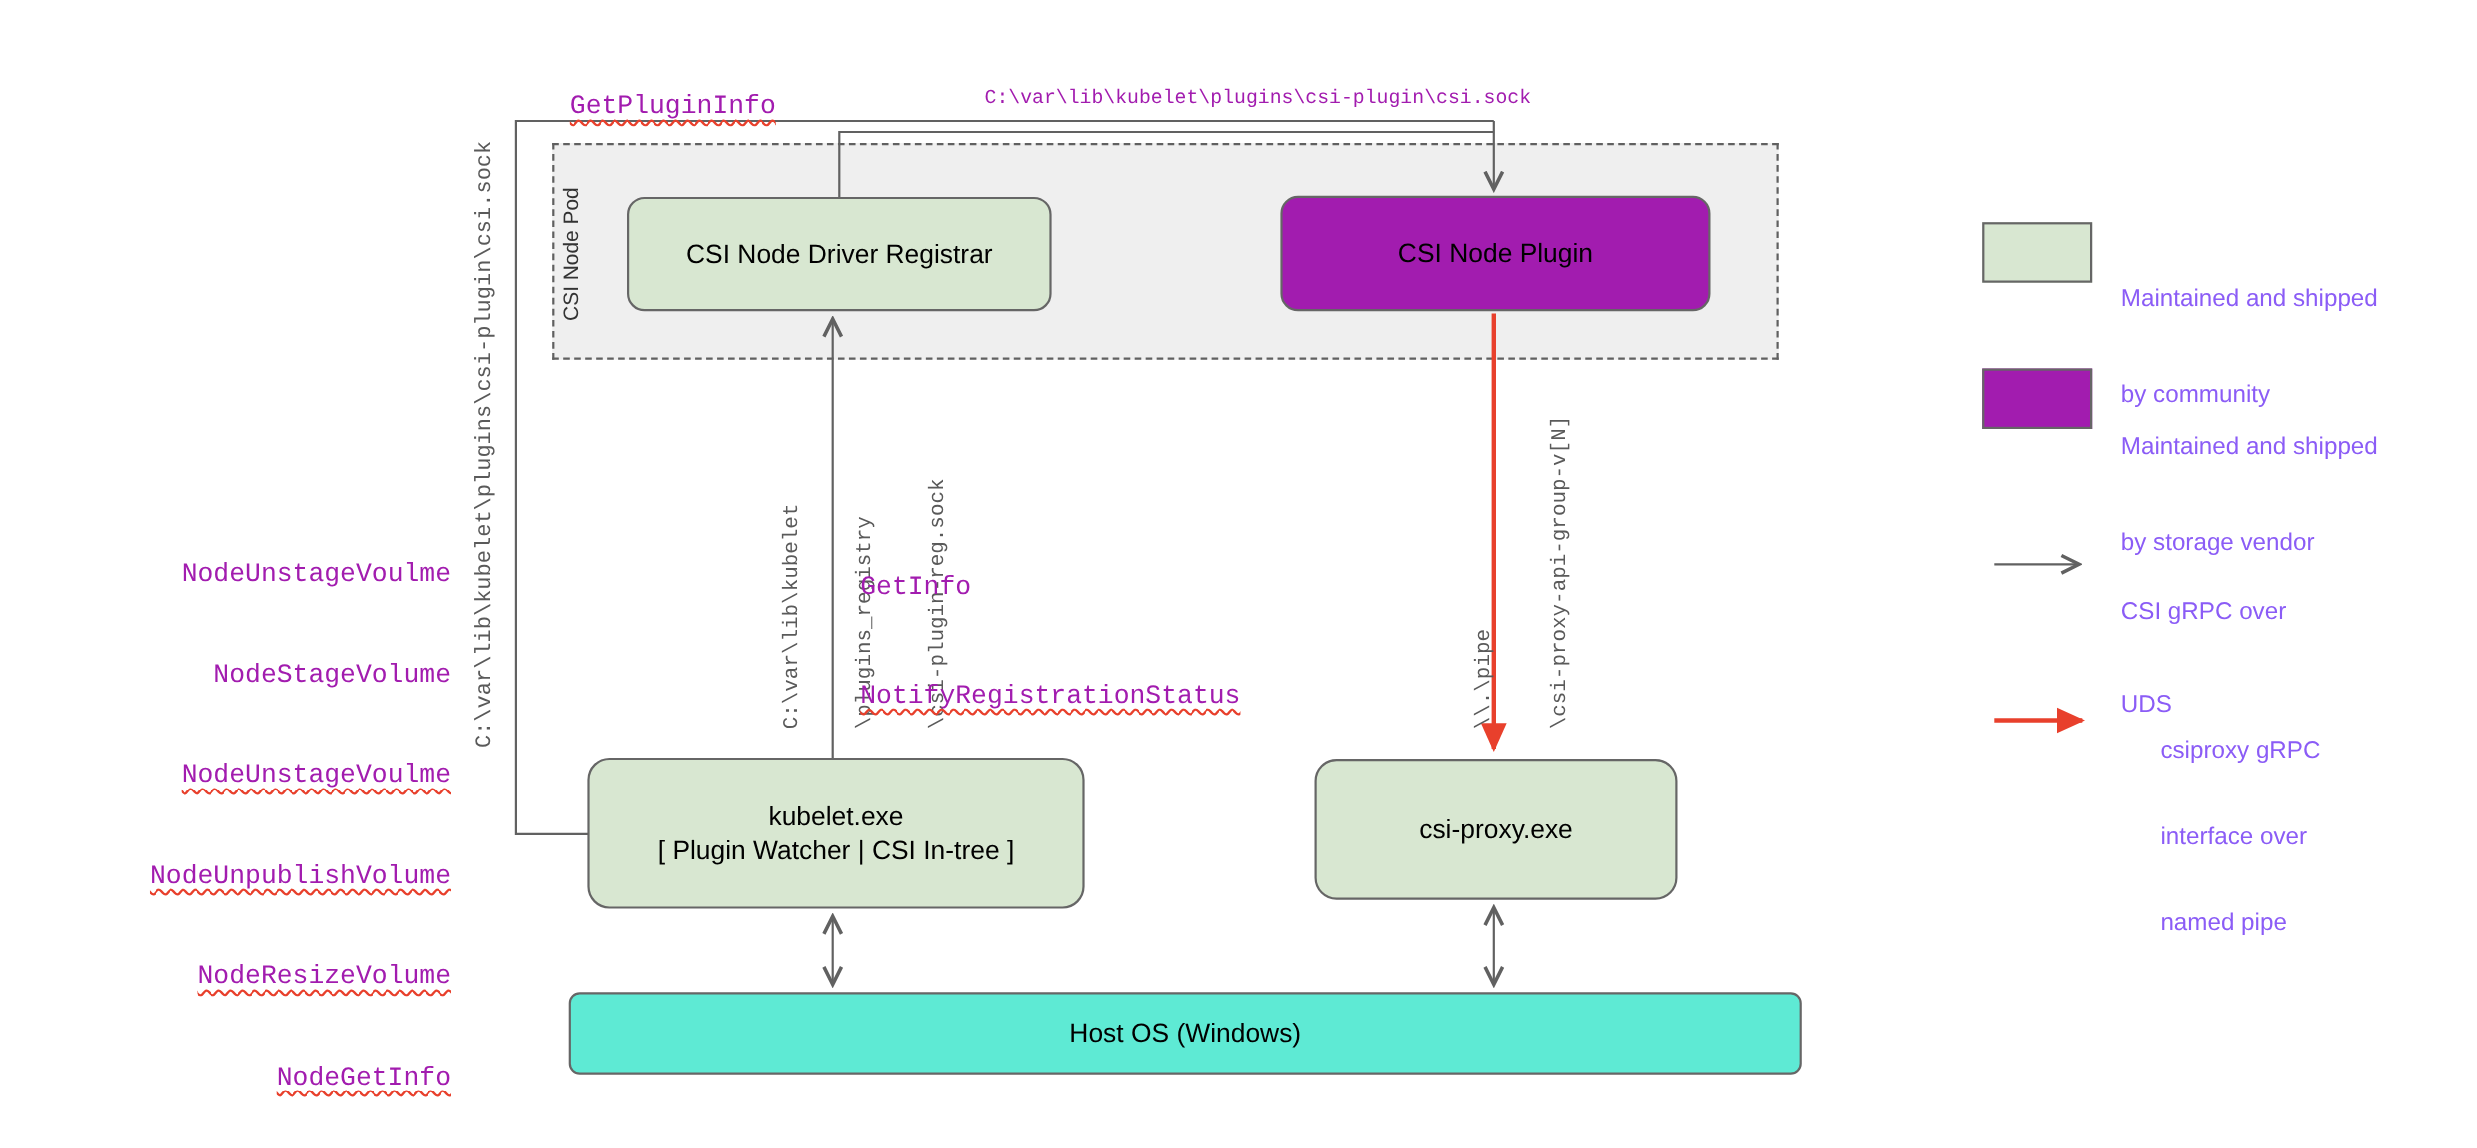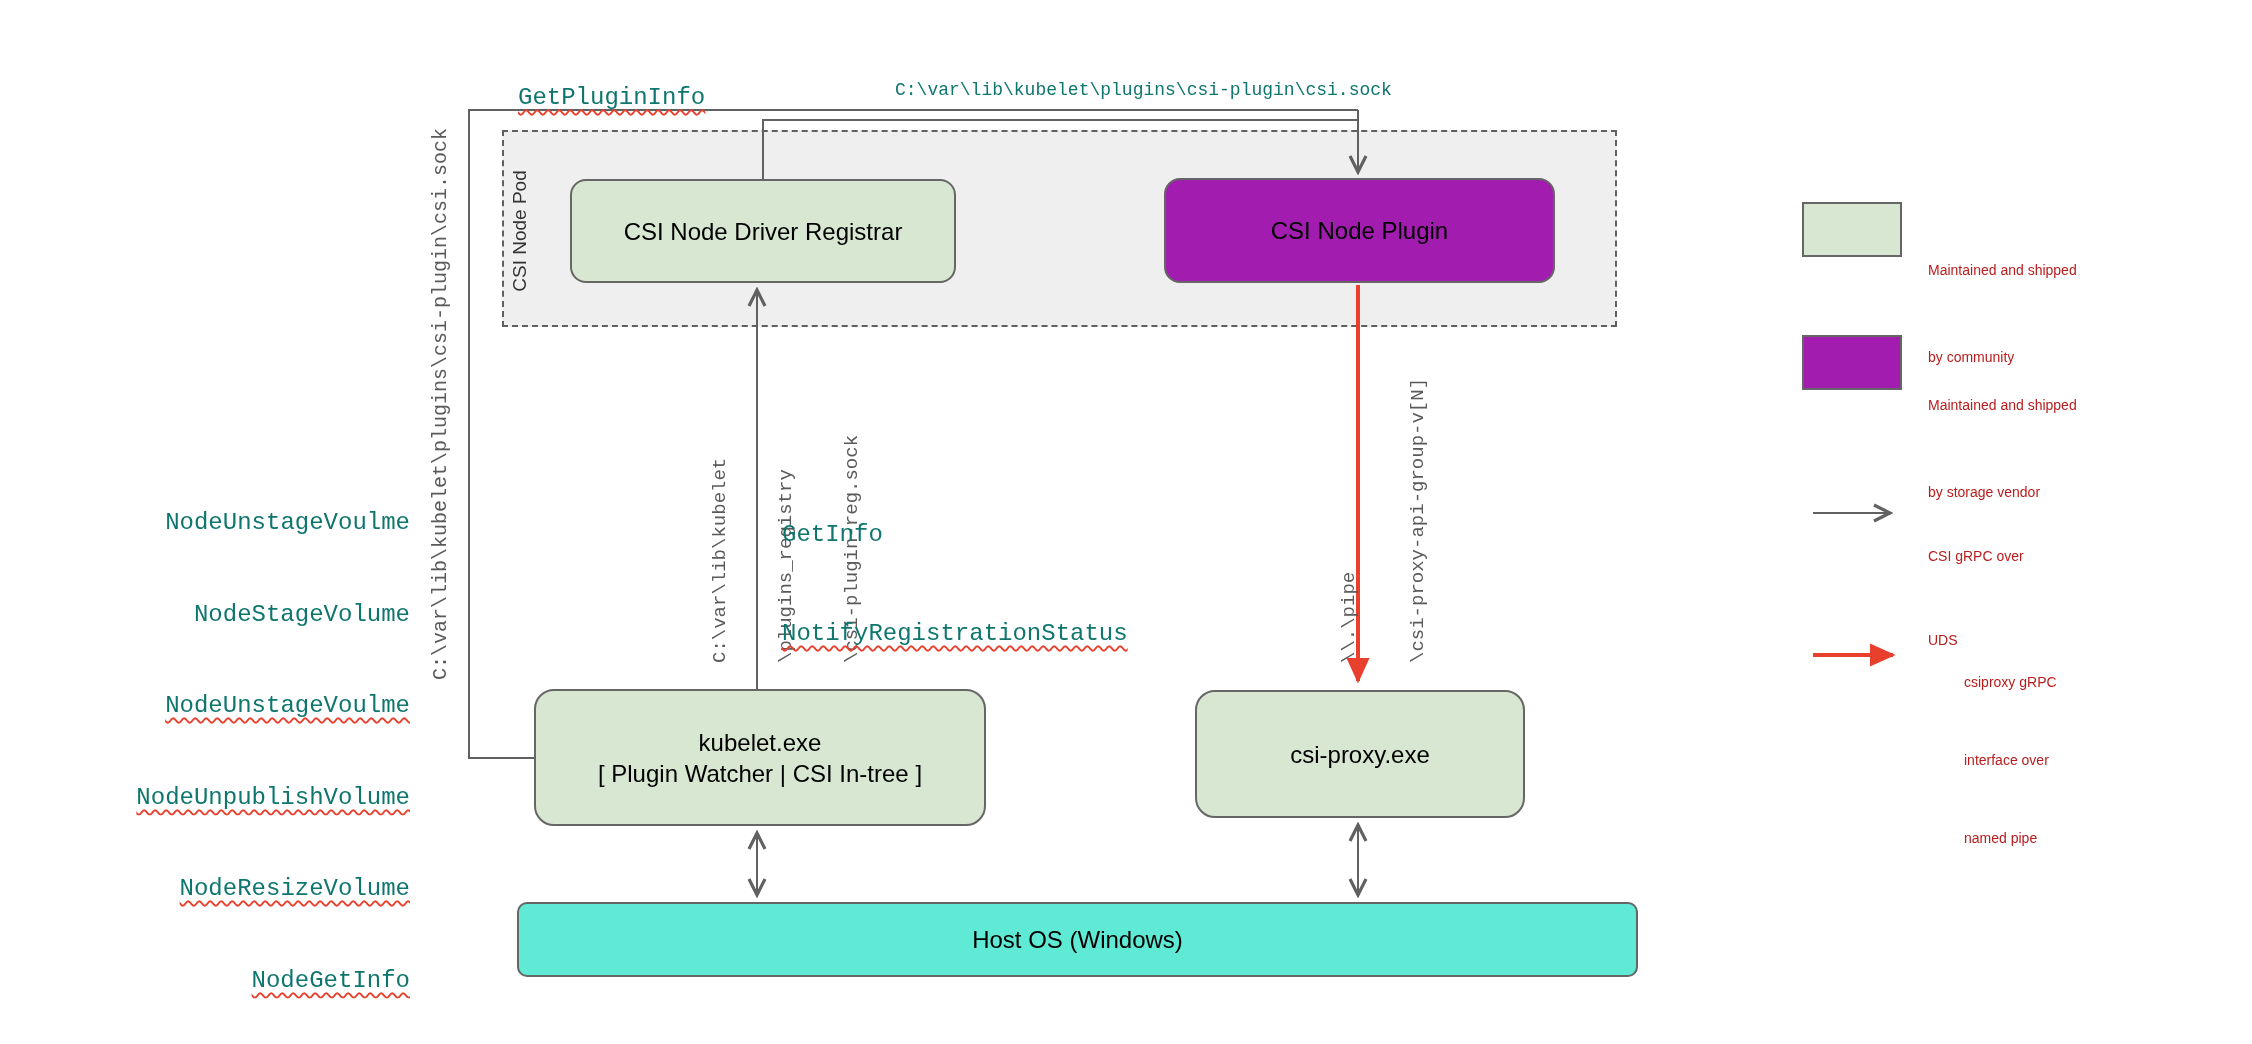--- a/index.html
+++ b/index.html
@@ -30,36 +30,36 @@
   .yellow{background:#a21caf;}
   .blue{background:#5eead4;}
   #registrar{left:570px;top:179px;width:386px;height:104px;border-radius:16px;}
   #plugin{left:1164px;top:178px;width:391px;height:105px;border-radius:16px;}
   #kubelet{left:534px;top:689px;width:452px;height:137px;border-radius:20px;}
   #csiproxy{left:1195px;top:690px;width:330px;height:128px;border-radius:20px;}
   #hostos{left:517px;top:902px;width:1121px;height:75px;border-radius:10px;}
   
   #wires{left:0;top:0;z-index:2;pointer-events:none;}
   
-  .lbl{white-space:pre;z-index:4;color:#0f766e;}
+  .lbl{white-space:pre;z-index:4;color:#a21caf;}
   #lbl-getplugininfo{left:518px;top:84px;font-size:24px;}
   #lbl-csisock-top{left:895px;top:80px;font-size:18px;}
   .rot{transform:rotate(-90deg);color:#5a5a5a;}
   #lbl-csisock-left{left:161px;top:392px;width:560px;height:24px;font-size:20px;text-align:center;}
   #lbl-podname{left:451px;top:219px;width:140px;height:24px;font-size:19px;text-align:center;color:#333;font-family:"Liberation Sans",sans-serif;}
   #rpc-list{left:60px;top:447px;width:350px;text-align:right;font-size:24px;line-height:30.5px;}
   #lbl-regsock{left:578px;top:510px;width:240px;height:66px;font-size:19px;line-height:22px;text-align:left;}
   #mid-rpcs{left:782px;top:452px;font-size:24px;line-height:33px;}
   #lbl-pipe{left:1165px;top:490px;width:300px;height:46px;font-size:19px;line-height:23px;text-align:left;}
   #api-list{left:1380px;top:445px;font-size:24px;line-height:29px;}
   
   .swatch{width:100px;height:55px;border:2px solid #666;box-sizing:border-box;z-index:3;}
   #sw-green{left:1802px;top:202px;}
   #sw-yellow{left:1802px;top:335px;}
-  .legtxt{font-size:14px;line-height:29px;color:#b91c1c;z-index:4;white-space:pre;}
+  .legtxt{font-size:22px;line-height:29px;color:#8b5cf6;z-index:4;white-space:pre;}
   #leg-community{left:1928px;top:198px;}
   #leg-vendor{left:1928px;top:333px;}
   #leg-uds{left:1928px;top:486px;line-height:28px;}
   #leg-pipe{left:1928px;top:617px;line-height:26px;margin-left:36px;}
 </style>
 </head>
 <body>
 
 <div id="canvas">
 

